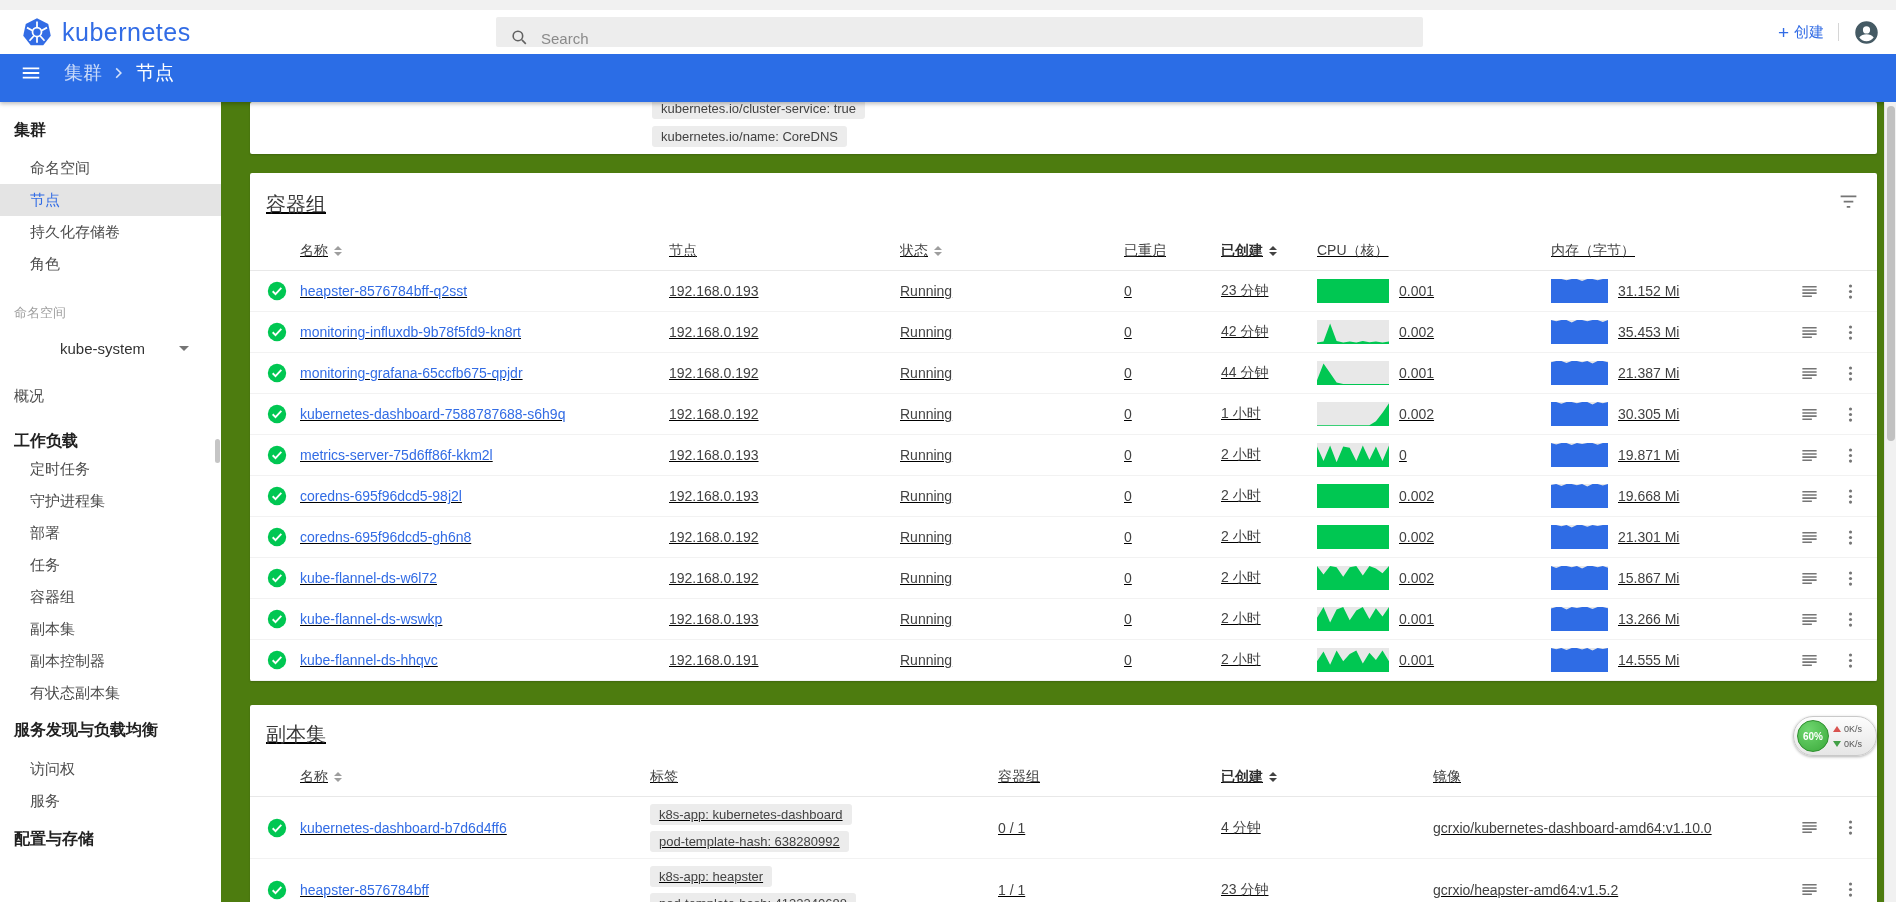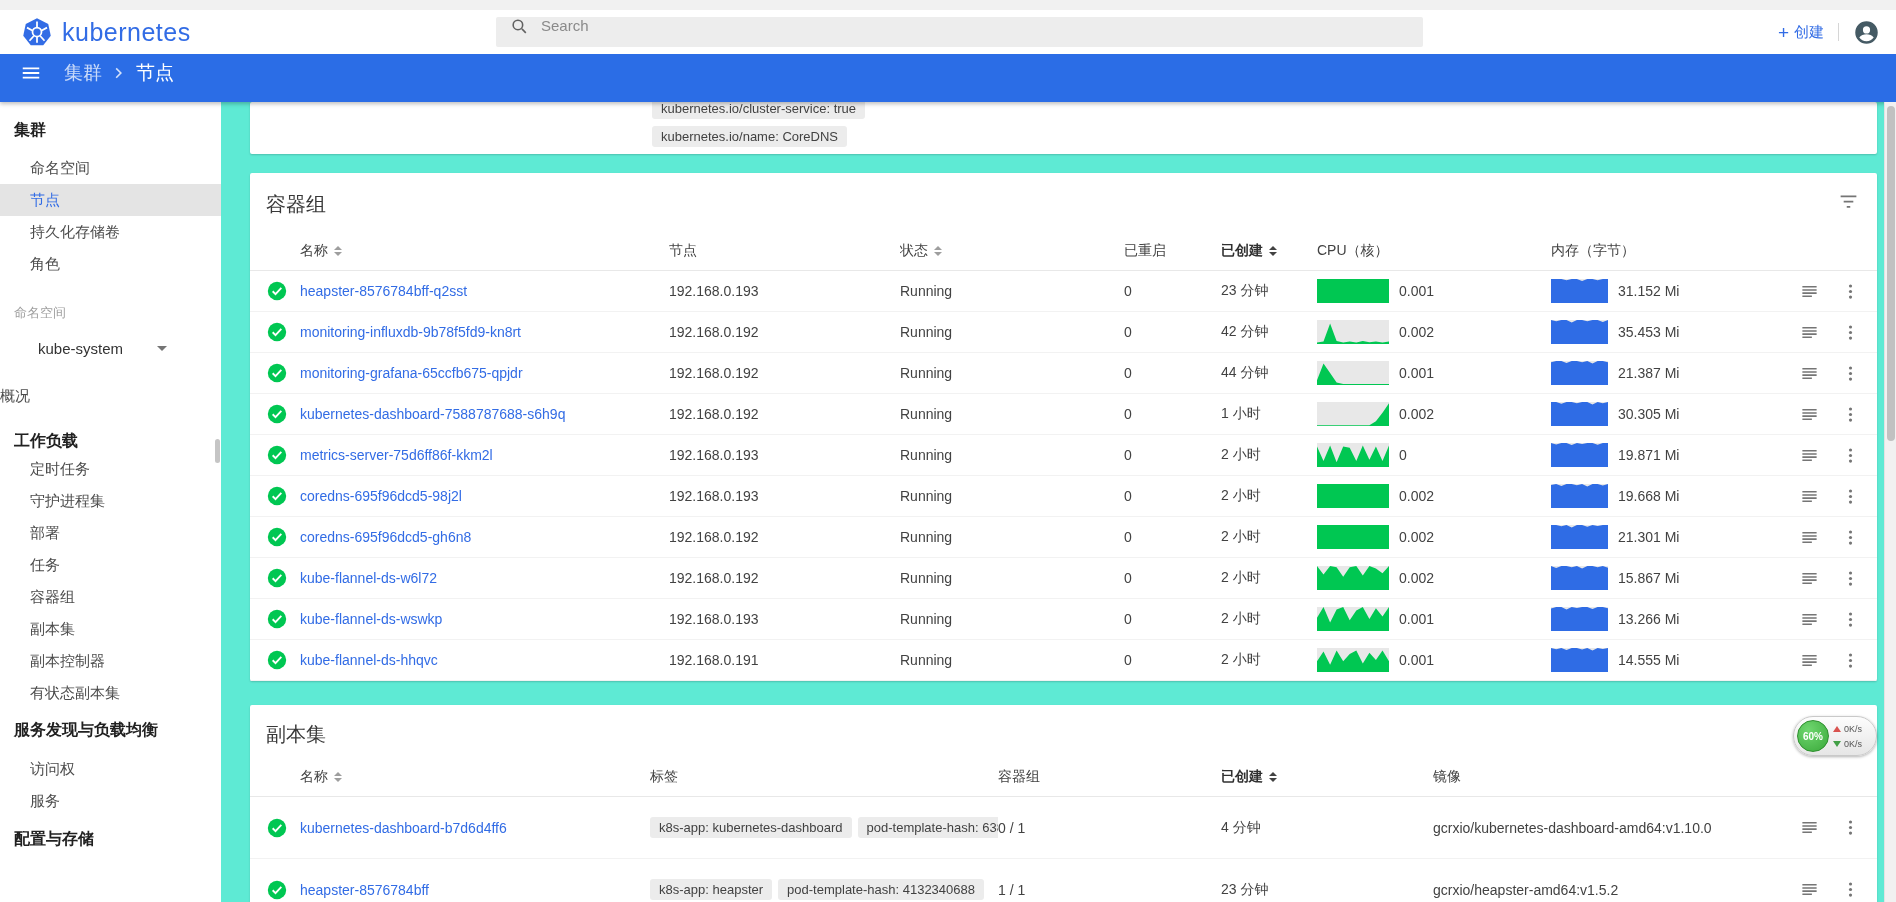--- a/index.html
+++ b/index.html
@@ -5,21 +5,21 @@
   * { margin:0; padding:0; box-sizing:border-box; }
   html,body { width:1896px; height:902px; overflow:hidden; background:#f1f1f1;
               font-family:"Liberation Sans", sans-serif; }
 
   
   .header { position:fixed; top:10px; left:0; width:1896px; height:44px; background:#fff; z-index:30;
             display:flex; align-items:center; }
   .logo-area { display:flex; align-items:center; gap:10px; padding-left:22px; }
   .logo-text { font-size:25px; color:#326ce5; letter-spacing:0.5px; }
   .searchbar { position:absolute; left:496px; top:7px; width:927px; height:30px; background:#ededed;
-               border-radius:2px; display:flex; align-items:flex-start; padding-left:14px; gap:12px; }
+               border-radius:2px; display:flex; align-items:flex-end; padding-left:14px; gap:12px; }
   .searchbar input { border:none; outline:none; background:transparent; font-size:15px; width:800px;
                      color:#333; font-family:"Liberation Sans",sans-serif; }
   .searchbar input::placeholder { color:#8a8a8a; }
   .header-right { position:absolute; right:16px; top:0; height:44px; display:flex; align-items:center; gap:14px; }
   .create-btn { color:#326ce5; font-size:15px; display:flex; align-items:center; gap:5px; cursor:pointer; }
   .create-plus { font-size:19px; line-height:15px; }
   .vdivider { width:1px; height:18px; background:#d6d6d6; }
 
   
   .nav { position:fixed; top:44px; left:0; width:1896px; height:58px; background:#2b6de6; z-index:29;
@@ -28,29 +28,29 @@
   .breadcrumb { display:flex; align-items:center; margin-left:22px; gap:8px; }
   .bc-parent { color:rgba(255,255,255,0.75); font-size:19px; cursor:pointer; }
   .bc-current { color:#ffffff; font-size:19px; }
 
   
   .sidebar { position:fixed; top:102px; left:0; width:221px; bottom:0; background:#fff; z-index:20; }
   .s-title { padding-left:14px; font-size:16px; font-weight:bold; color:#212121; height:24px; line-height:24px; cursor:pointer; }
   .s-item  { padding-left:30px; font-size:15px; color:#4c4c4c; height:32px; line-height:32px; cursor:pointer; white-space:nowrap; }
   .s-item.active { background:#e4e4e4; color:#326ce5; }
   .s-caption { padding-left:14px; font-size:13px; color:#9e9e9e; height:20px; line-height:20px; }
-  .s-select { margin-top:11px; padding-left:38px; height:28px; display:flex; align-items:center; gap:34px;
-              font-size:15px; color:#333; cursor:pointer; }
+  .s-select { margin-top:11px; padding-left:28px; height:28px; display:flex; align-items:center; gap:34px;
+              font-size:15px; color:#333; cursor:pointer;justify-content:center; }
   .dd-arrow { width:0; height:0; border-left:5px solid transparent; border-right:5px solid transparent;
               border-top:5px solid #757575; }
-  .s-overview { font-size:15px; color:#4c4c4c; height:32px; line-height:32px; cursor:pointer; }
+  .s-overview { padding-left:14px; font-size:15px; color:#4c4c4c; height:32px; line-height:32px; cursor:pointer; }
   .side-thumb { position:absolute; right:1px; top:337px; width:5px; height:24px; background:#c5c5c5; border-radius:3px; }
 
   
-  .main { position:absolute; top:102px; left:221px; right:0; bottom:0; background:#5eead4; overflow:hidden; }
+  .main { position:absolute; top:102px; left:221px; right:0; bottom:0; background:#4d7c0f; overflow:hidden;text-decoration:underline; }
   .card { width:1627px; margin-left:29px; background:#fff; border-radius:2px;
           box-shadow:0 1px 2px rgba(0,0,0,0.18); position:relative; }
   .labels-card { height:52px; margin-top:0; overflow:hidden; }
   .labels-chips { position:absolute; left:402px; top:-4px; display:flex; flex-direction:column; gap:7px; }
   .chip { display:inline-block; background:#ececec; color:#424242; font-size:13px; padding:3px 9px;
           border-radius:3px; white-space:nowrap; width:max-content; }
 
   .pods-card { margin-top:19px; height:508px; overflow:hidden; }
   .rs-card { margin-top:24px; height:260px; overflow:hidden; }
   .card-head { height:58px; display:flex; justify-content:space-between; align-items:flex-start; padding:18px 18px 0 16px; }
@@ -76,21 +76,21 @@
   .link { color:#326ce5; text-decoration:none; cursor:pointer; }
   .c-metric { display:flex; align-items:center; }
   .spark { display:inline-block; position:relative; background:#e8e8e8; overflow:hidden; }
   .spark-cpu { width:72px; height:24px; }
   .spark-mem { width:57px; height:24px; }
   .spark svg { position:absolute; left:0; top:0; }
   .spark-cpu svg polygon { fill:#00c752; }
   .spark-mem svg polygon { fill:#2f6ce5; }
   .sparkval { margin-left:10px; }
   .c-actions { display:flex; align-items:center; gap:22px; padding-left:10px; }
-  .chips-stack { display:flex; flex-direction:row; gap:6px; }
+  .chips-stack { display:flex; flex-direction:column; gap:6px; }
 
   
   .net-widget { position:fixed; left:1793px; top:716px; width:84px; height:40px; z-index:40;
                 background:linear-gradient(#fdfdfd,#e6e6e6); border:1px solid #c9c9c9; border-radius:20px;
                 box-shadow:0 1px 3px rgba(0,0,0,0.3); display:flex; align-items:center; cursor:pointer; }
   .net-circle { width:32px; height:32px; margin-left:3px; border-radius:50%;
                 background:radial-gradient(circle at 35% 30%, #6fd66f, #3aa93a); border:1px solid #2e8f2e;
                 color:#fff; font-size:10px; font-weight:bold; display:flex; align-items:center; justify-content:center; }
   .net-rows { display:flex; flex-direction:column; gap:5px; margin-left:4px; }
   .net-row { display:flex; align-items:center; gap:3px; font-size:9px; color:#555; }

